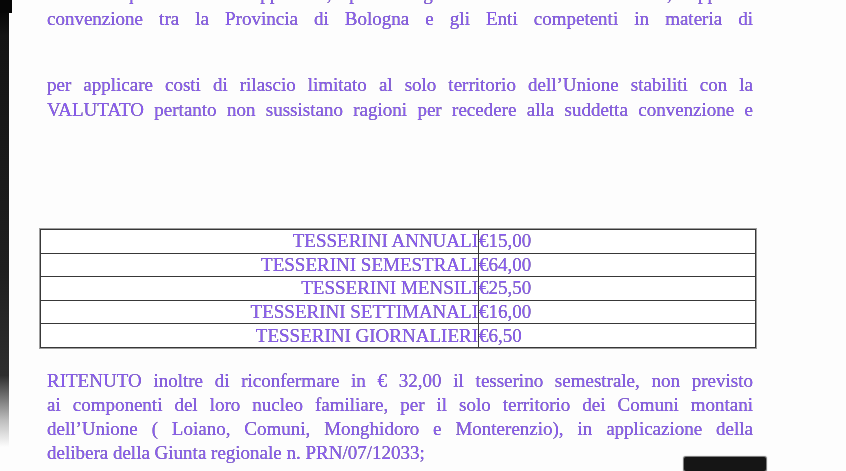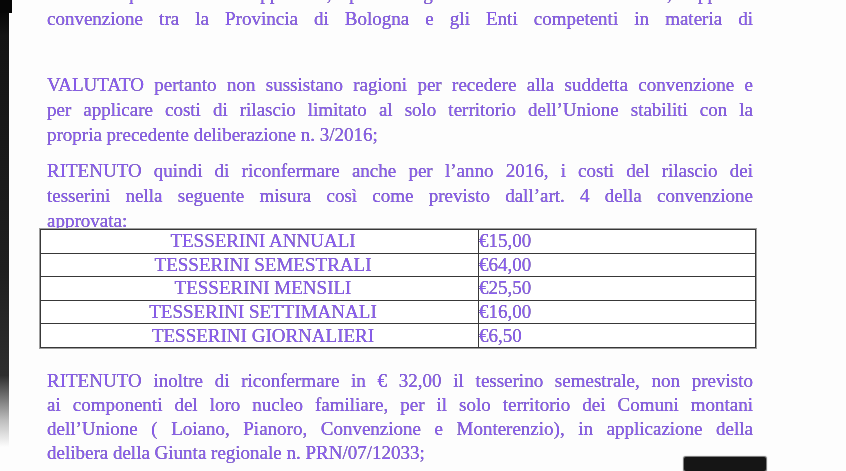--- a/index.html
+++ b/index.html
@@ -35,21 +35,21 @@
     border:1px solid #4a4a4a;
     box-shadow:0 0 0 1px #9e9e9e;
   }
   table.fees td {
     border:1px solid #383838;
     height:23.6px;
     font-size:19px;
     text-shadow:0 0 0.6px rgba(12,12,12,0.75);
     overflow:hidden;
   }
-  td.fee-label { width:438px; padding-left:7px; text-align:center; }
+  td.fee-label { width:438px; padding-left:7px; text-align:right; }
   td.fee-price { padding-right:7px; text-align:left; }
 
   
   .artifact-left-band {
     position:absolute; left:0; top:0; width:9px; height:447px;
     background:linear-gradient(180deg,#000 0%,#141414 8%,#1f1f1f 60%,#2e2e2e 84%,rgba(70,70,70,0.35) 94%,rgba(90,90,90,0) 100%);
   }
   .artifact-corner {
     position:absolute; left:0; top:0; width:12px; height:13px;
     background:#060606;
@@ -64,30 +64,24 @@
 <body>
 
 <div class="page">
 
   <div class="textcol" style="top:-19px;">
     <div class="line">con la quale veniva approvata, per la gestione delle autorizzazioni, apposita</div>
     <div class="line">convenzione tra la Provincia di Bologna e gli Enti competenti in materia di</div>
   </div>
 
   <div class="textcol" style="top:72px;">
+    <div class="line">per applicare costi di rilascio limitato al solo territorio dell’Unione stabiliti con la</div>
     <div class="line">VALUTATO pertanto non sussistano ragioni per recedere alla suddetta convenzione e</div>
-    <div class="line">per applicare costi di rilascio limitato al solo territorio dell’Unione stabiliti con la</div>
-    <div class="line last">propria precedente deliberazione n. 3/2016;</div>
   </div>
 
-  <div class="textcol" style="top:158px;">
-    <div class="line">RITENUTO quindi di riconfermare anche per l’anno 2016, i costi del rilascio dei</div>
-    <div class="line">tesserini nella seguente misura così come previsto dall’art. 4 della convenzione</div>
-    <div class="line last">approvata:</div>
-  </div>
 
   <table class="fees">
     <tbody>
       <tr>
         <td class="fee-label">TESSERINI ANNUALI</td>
         <td class="fee-price">€15,00</td>
       </tr>
       <tr>
         <td class="fee-label">TESSERINI SEMESTRALI</td>
         <td class="fee-price">€64,00</td>
@@ -103,21 +97,21 @@
       <tr>
         <td class="fee-label">TESSERINI GIORNALIERI</td>
         <td class="fee-price">€6,50</td>
       </tr>
     </tbody>
   </table>
 
   <div class="textcol p4" style="top:369px;">
     <div class="line">RITENUTO inoltre di riconfermare in € 32,00  il tesserino semestrale, non previsto</div>
     <div class="line">ai componenti del loro nucleo familiare, per il solo territorio dei Comuni montani</div>
-    <div class="line">dell’Unione ( Loiano, Pianoro, Convenzione e Monterenzio),  in applicazione della</div>
+    <div class="line">dell’Unione ( Loiano, Comuni, Monghidoro e Monterenzio),  in applicazione della</div>
     <div class="line last">delibera della Giunta regionale n. PRN/07/12033;</div>
   </div>
 
   <div class="artifact-left-band"></div>
   <div class="artifact-corner"></div>
   <div class="artifact-bottom-right"></div>
 
 </div>
 
 </body></html>

